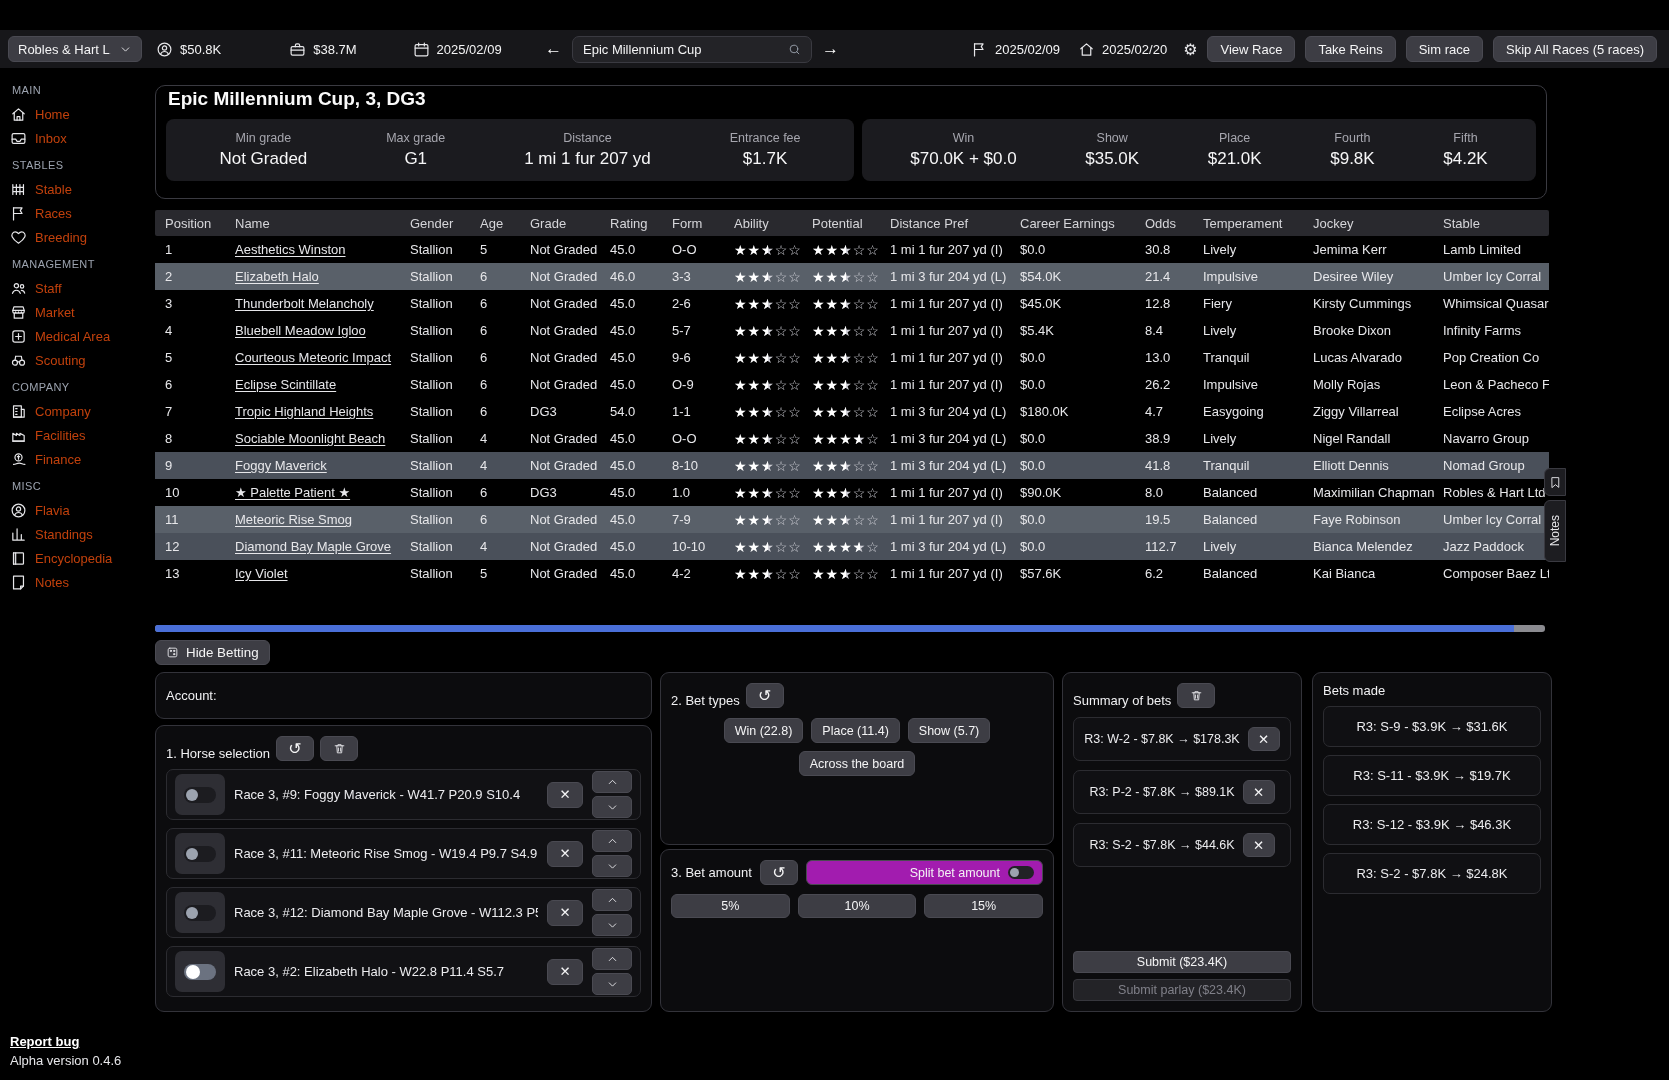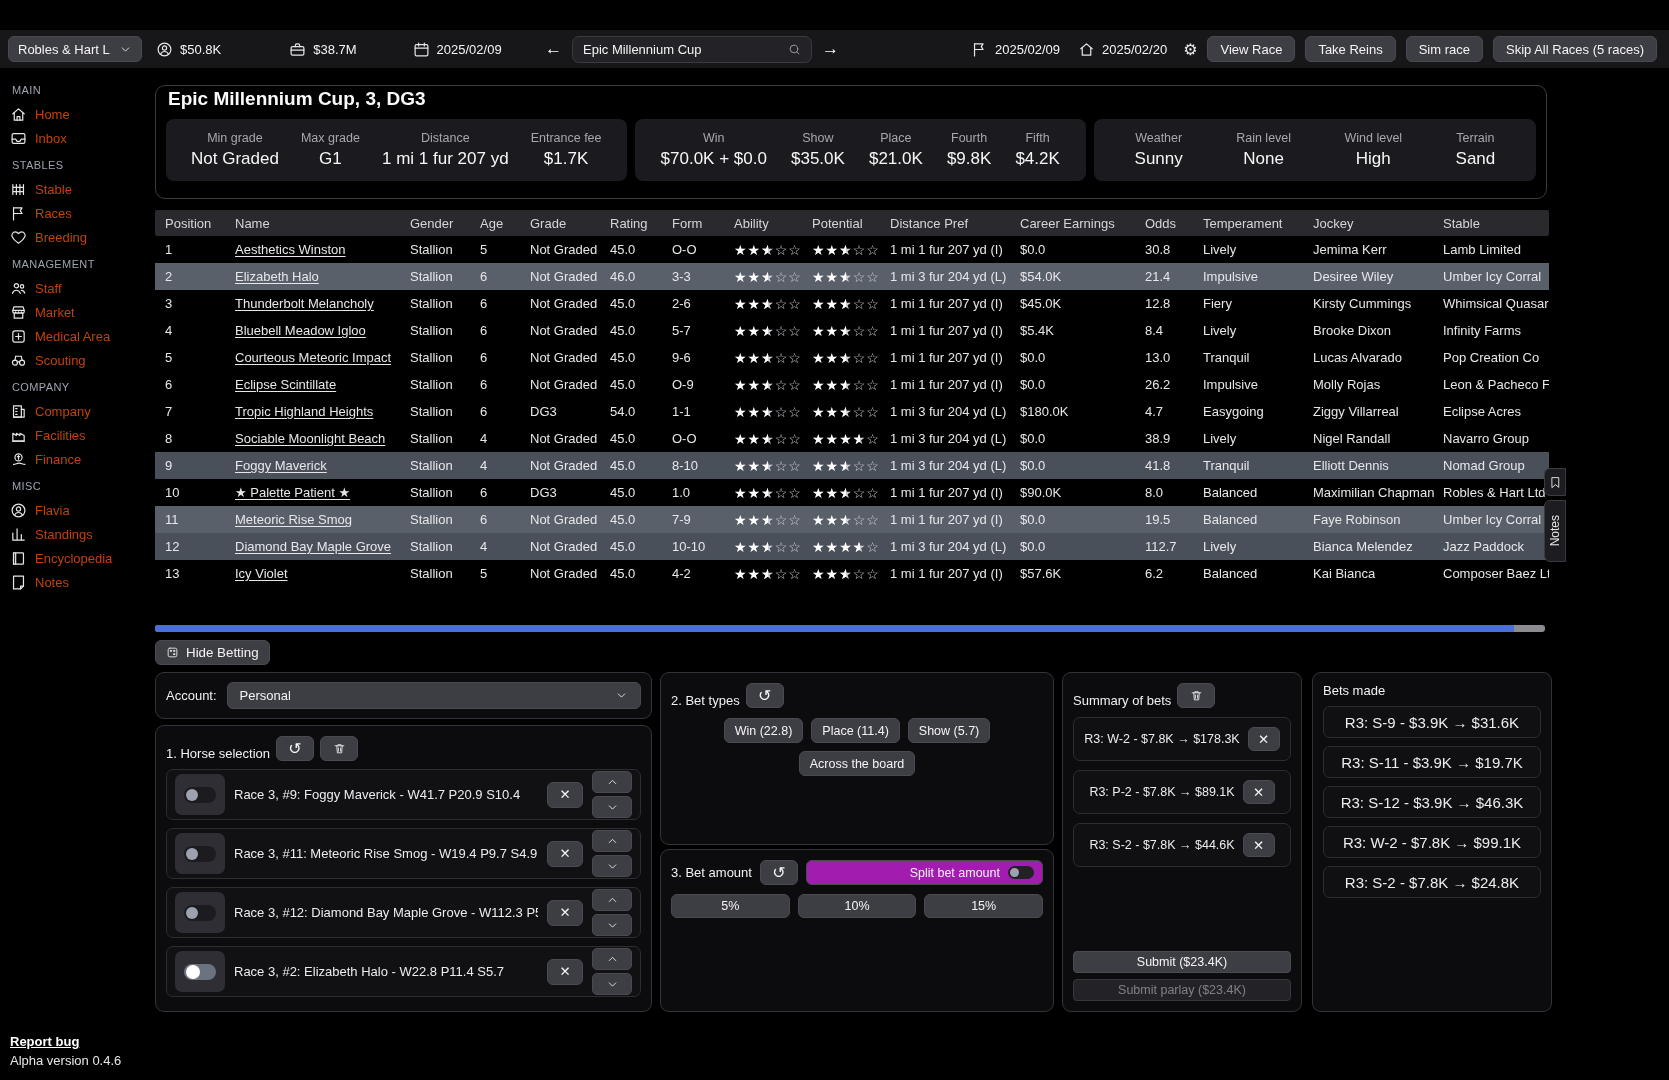--- a/index.html
+++ b/index.html
@@ -115,22 +115,22 @@
   .sum-item .s-lbl { font-size:12.5px; color:#ececef; white-space:nowrap; }
   .sum-item .x-btn { width:32px; height:24px; }
   #submit-btn { position:absolute; left:10px; right:10px; bottom:38px; height:22px; background:#3d3d44;
                 border:1px solid #4a4a52; border-radius:4px; display:flex; align-items:center; justify-content:center;
                 color:#f4f4f5; font-size:12.5px; }
   #parlay-btn { position:absolute; left:10px; right:10px; bottom:10px; height:22px; background:#232327;
                 border:1px solid #37373d; border-radius:4px; display:flex; align-items:center; justify-content:center;
                 color:#808089; font-size:12.5px; }
 
   #betsmade-panel { left:1312px; top:672px; width:240px; height:340px; }
-  .bm-item { border:1px solid #2c2c31; background:#101013; border-radius:7px; height:32px; margin-top:8px;
-             display:flex; align-items:center; justify-content:center; font-size:15px; color:#ececef; white-space:nowrap; }
+  .bm-item { border:1px solid #2c2c31; background:#101013; border-radius:7px; height:41px; margin-top:8px;
+             display:flex; align-items:center; justify-content:center; font-size:13px; color:#ececef; white-space:nowrap; }
 
   
   #bookmark-tab { position:absolute; left:1544px; top:468px; width:22px; height:28px; background:#1d1d21;
                   border:1px solid #3a3a41; border-radius:6px 0 0 6px; display:flex; align-items:center; justify-content:center; }
   #notes-tab { position:absolute; left:1544px; top:500px; width:22px; height:62px; background:#1d1d21;
                border:1px solid #3a3a41; border-radius:6px 0 0 6px; display:flex; align-items:center; justify-content:center; }
   #notes-tab span { writing-mode:vertical-rl; transform:rotate(180deg); font-size:12px; color:#e7e7ea; }
 </style>
 </head>
 <body>
@@ -377,38 +377,20 @@
           <div class="lbl">Place</div>
           <div class="val">$21.0K</div>
         </div>
         <div class="col">
           <div class="lbl">Fourth</div>
           <div class="val">$9.8K</div>
         </div>
         <div class="col">
           <div class="lbl">Fifth</div>
           <div class="val">$4.2K</div>
-        </div>
-      </div>
-    <div class="rcard" id="rcard-weather">
-        <div class="col">
-          <div class="lbl">Weather</div>
-          <div class="val">Sunny</div>
-        </div>
-        <div class="col">
-          <div class="lbl">Rain level</div>
-          <div class="val">None</div>
-        </div>
-        <div class="col">
-          <div class="lbl">Wind level</div>
-          <div class="val">High</div>
-        </div>
-        <div class="col">
-          <div class="lbl">Terrain</div>
-          <div class="val">Sand</div>
         </div>
       </div>
   </div>
 </section>
 
 <section id="entrants">
   <div class="trow" id="thead">
       <div>Position</div>
       <div>Name</div>
       <div>Gender</div>
@@ -668,26 +650,20 @@
       <rect x="4" y="4" width="16" height="16" rx="3"></rect>
       <circle cx="9" cy="9" r="1.2" fill="#e7e7ea"></circle>
       <circle cx="15" cy="15" r="1.2" fill="#e7e7ea"></circle>
       <circle cx="15" cy="9" r="1.2" fill="#e7e7ea"></circle>
     </svg>
   <span>Hide Betting</span>
 </button>
 
 <div class="panel" id="account-panel">
   <span class="p-title">Account:</span>
-  <div id="account-select">
-    <span class="lbl">Personal</span>
-    <svg class="i sm" viewBox="0 0 24 24">
-        <polyline points="6 9 12 15 18 9"></polyline>
-      </svg>
-  </div>
 </div>
 
 <div class="panel" id="horse-panel">
   <div class="ph-head">
     <span class="p-title">1. Horse selection</span>
     <button class="sq-btn">
         <span class="reset-glyph">↺</span>
       </button>
     <button class="sq-btn">
       <svg class="i sm" viewBox="0 0 24 24">
@@ -844,16 +820,15 @@
   <button id="submit-btn">Submit ($23.4K)</button>
   <button id="parlay-btn">Submit parlay ($23.4K)</button>
 </div>
 
 <div class="panel" id="betsmade-panel">
   <span class="p-title">Bets made</span>
   <div id="betsmade-items">
       <div class="bm-item">R3: S-9 - $3.9K → $31.6K</div>
       <div class="bm-item">R3: S-11 - $3.9K → $19.7K</div>
       <div class="bm-item">R3: S-12 - $3.9K → $46.3K</div>
-      <div class="bm-item">R3: W-2 - $7.8K → $99.1K</div>
       <div class="bm-item">R3: S-2 - $7.8K → $24.8K</div>
     </div>
 </div>
 
 </body></html>

